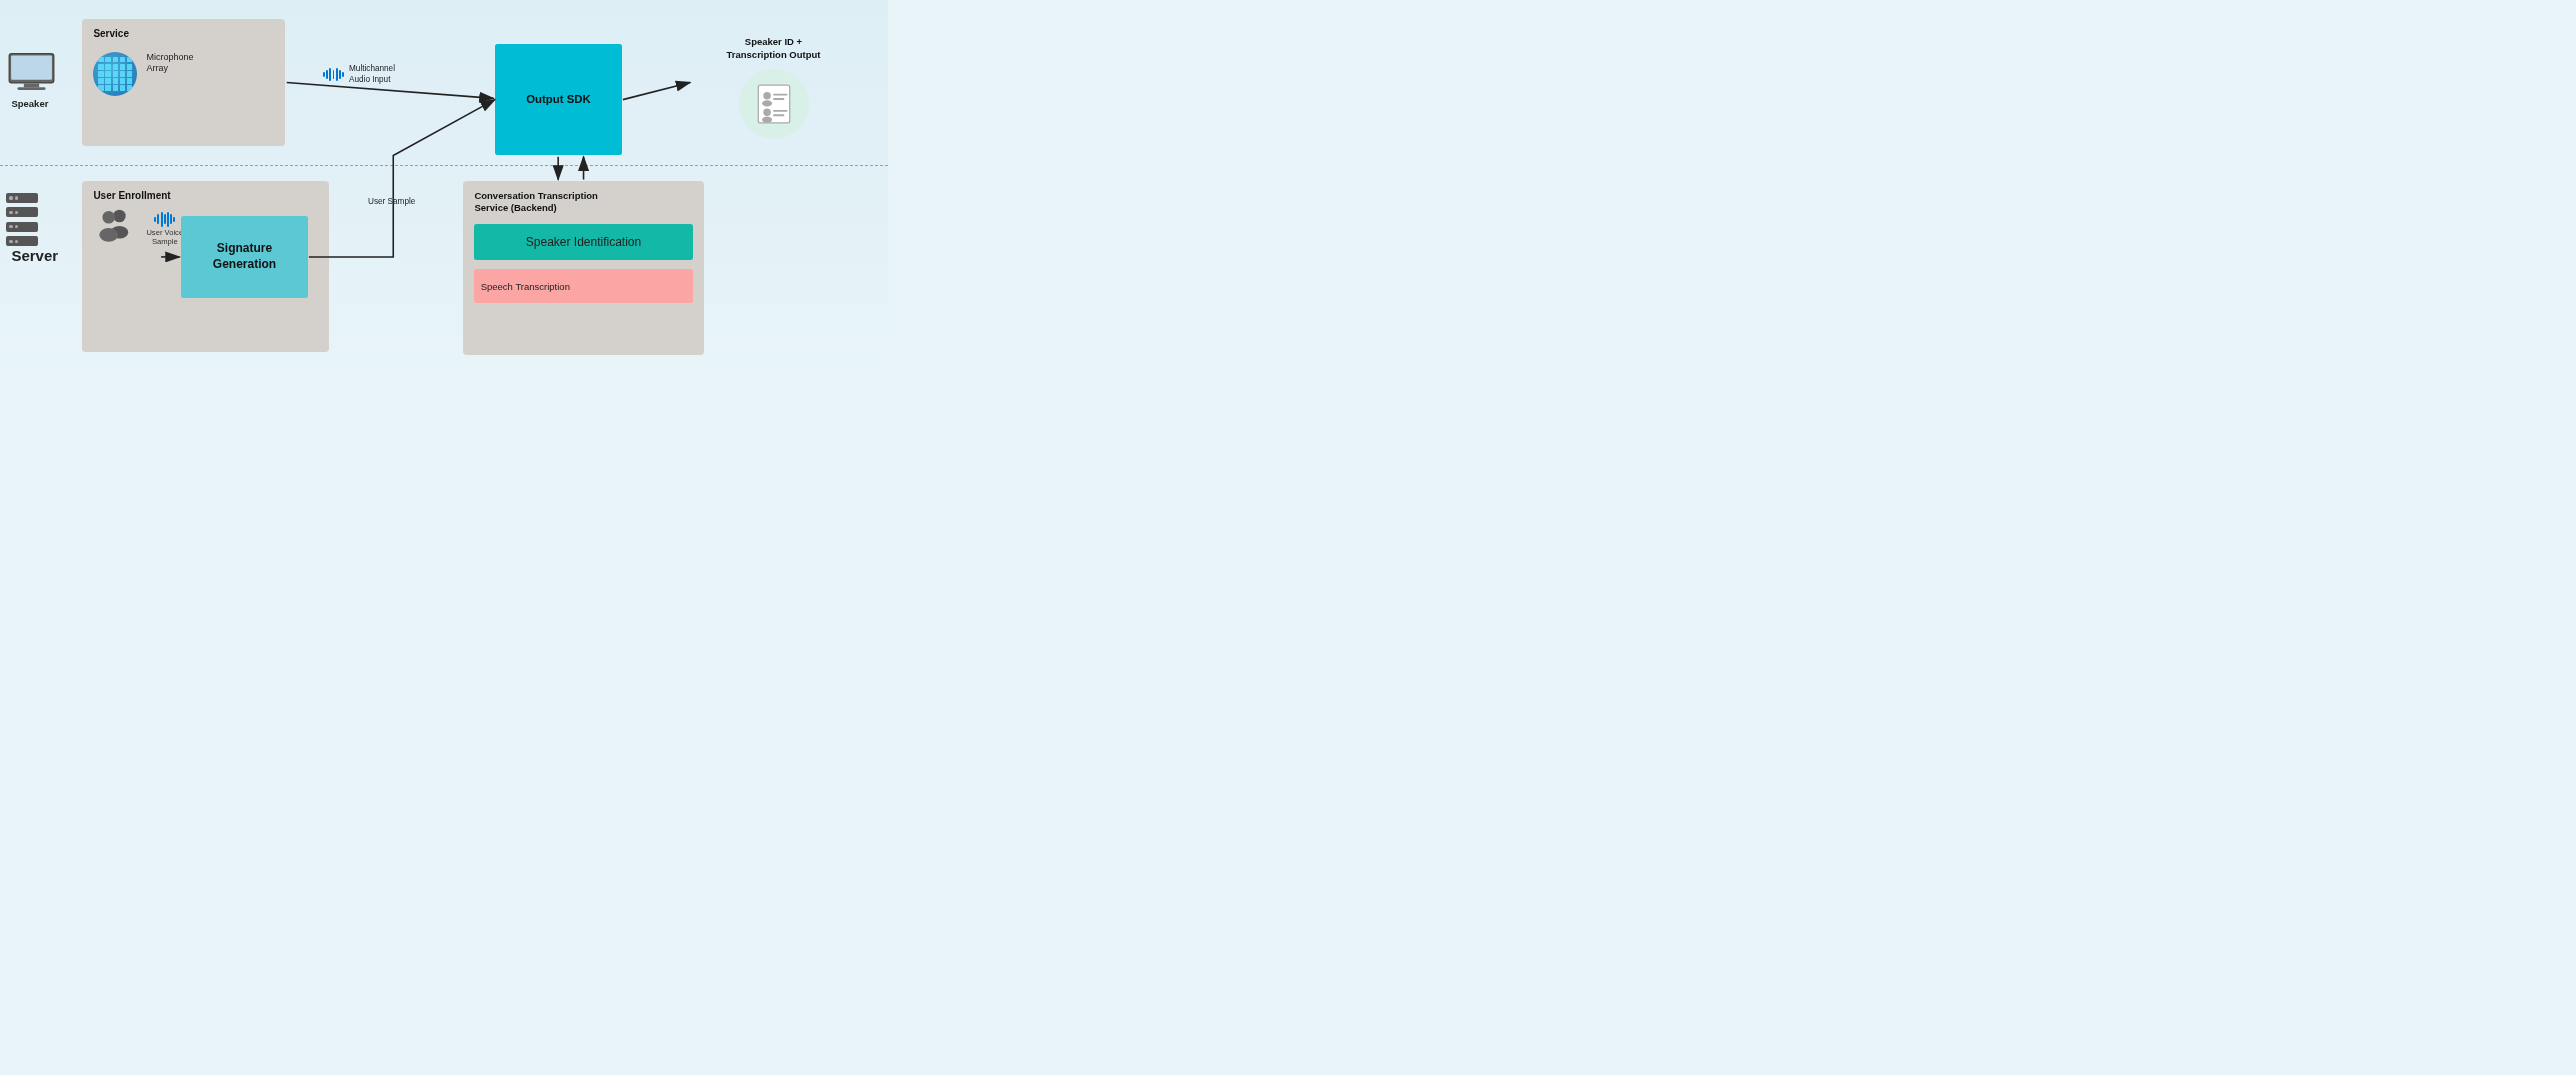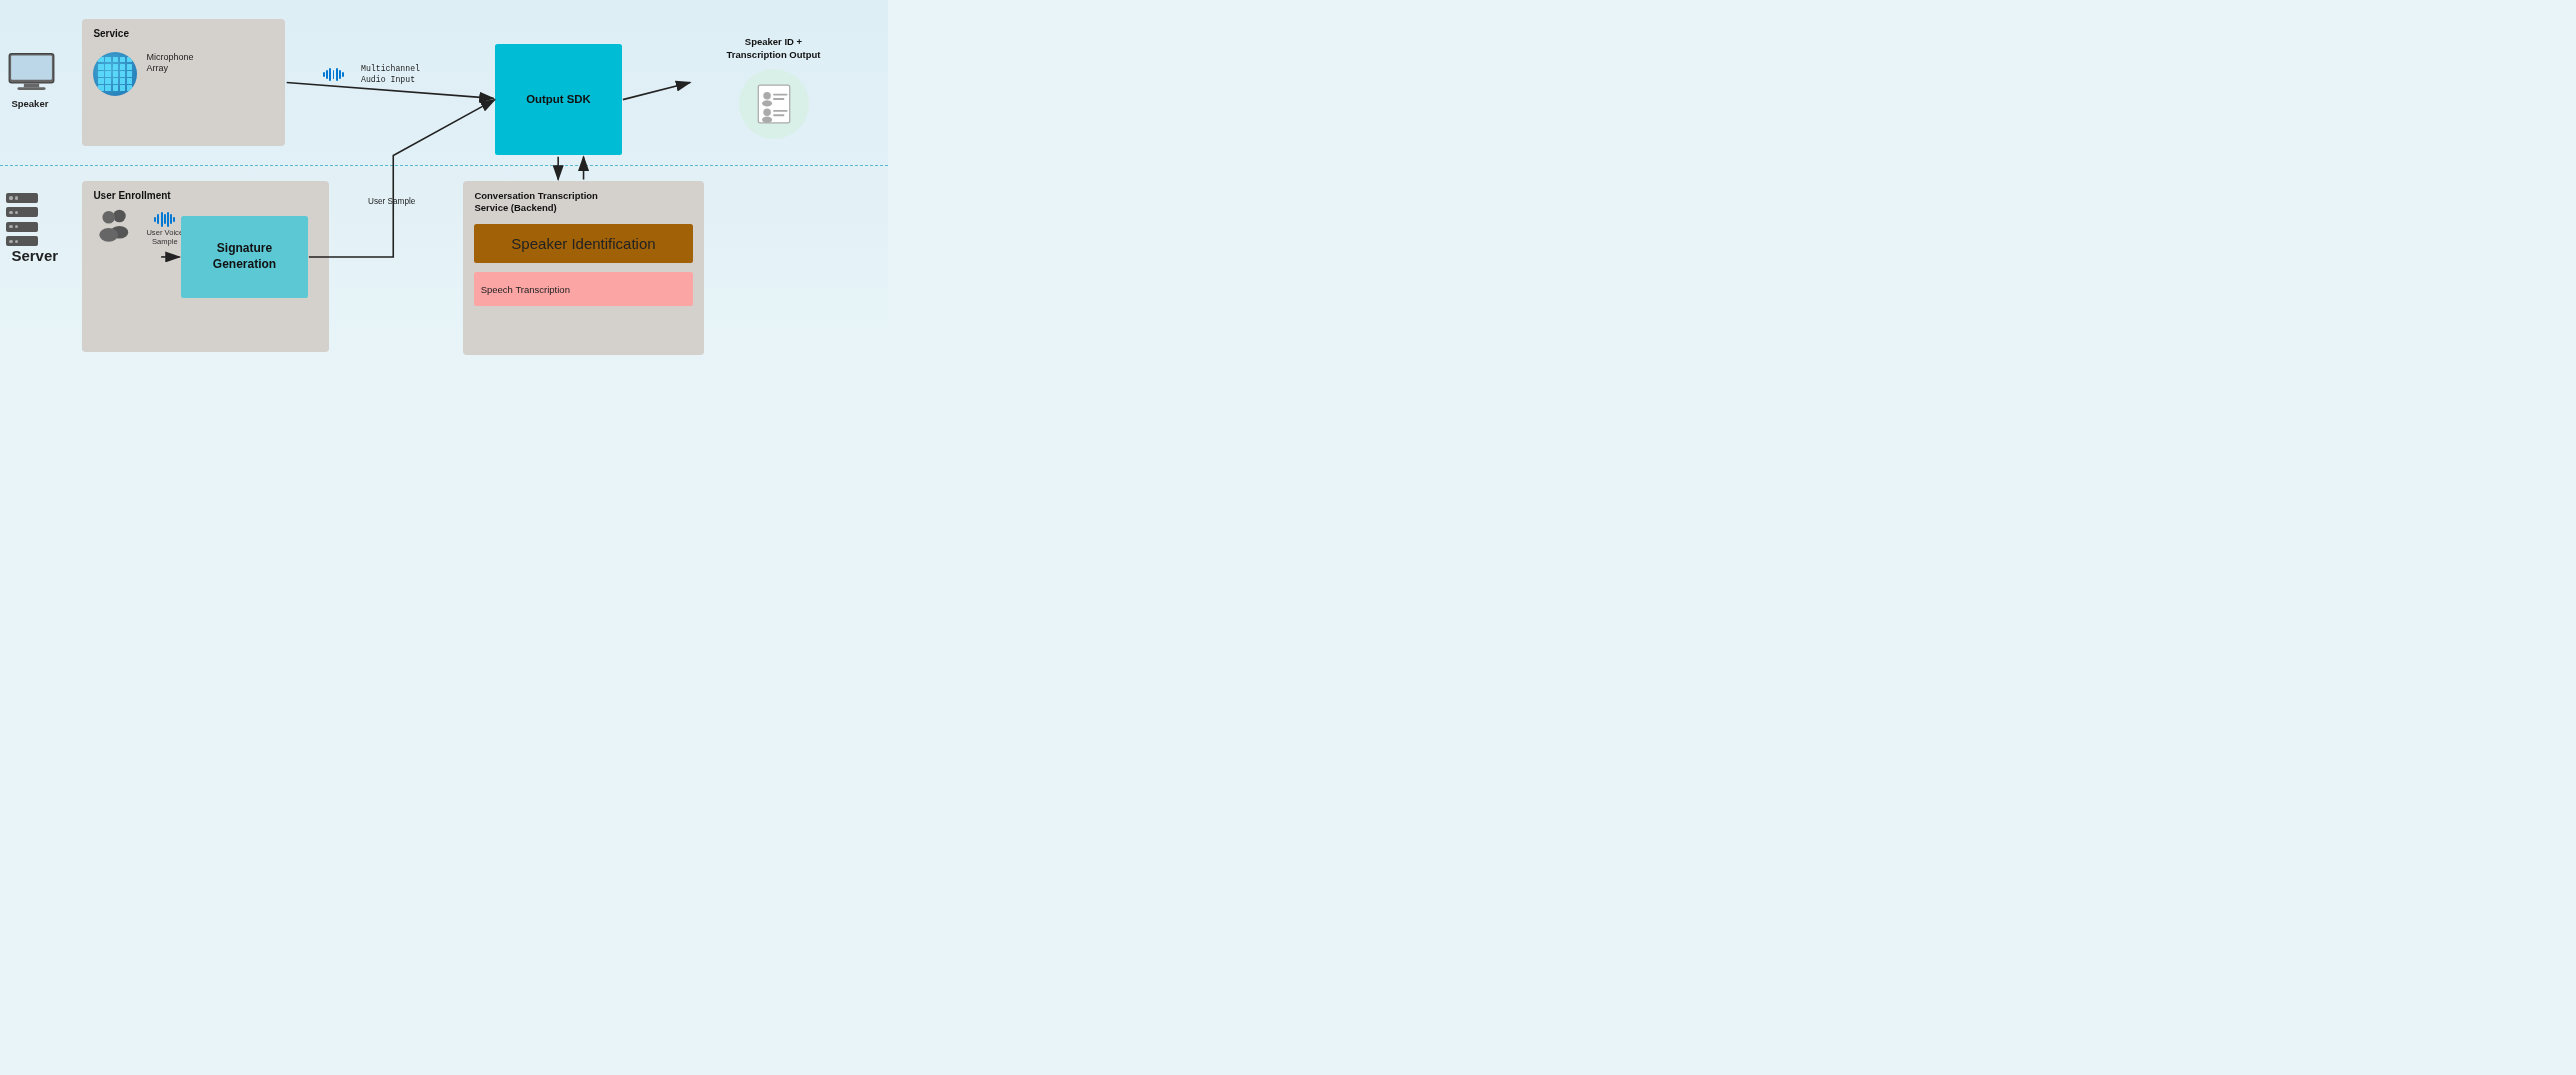--- a/index.html
+++ b/index.html
@@ -167,26 +167,26 @@
     .cts-title {
       font-size: 9.5px;
       font-weight: 700;
       color: #111;
       margin-bottom: 9px;
       line-height: 1.3;
     }
 
     
     .speaker-id-box {
-      background: #a16207;
+      background: #14b8a6;
       border-radius: 2.5px;
       padding: 11.4px 6.3px;
       text-align: center;
       margin-bottom: 9px;
-      font-size: 15px;
+      font-size: 12px;
       color: #222;
     }
     
     .speech-trans-box {
       background: #fca5a5;
       border-radius: 2.5px;
       padding: 11.4px 6.3px;
       text-align: left;
       font-size: 9.5px;
       color: #222;
@@ -379,21 +379,21 @@
           <div class="mic-dot"></div>
           <div class="mic-dot"></div>
           <div class="mic-dot"></div>
           <div class="mic-dot"></div>
       </div>
       <div class="mic-label">Microphone<br>Array</div>
     </div>
   </div>
 
   <div class="audio-label">
-    <div style="display:flex; align-items:center; gap:17px; margin-bottom:1.3px;font-family:Liberation Mono, monospace;">
+    <div style="display:flex; align-items:center; gap:5px; margin-bottom:1.3px;">
 
       <div class="wave-icon">
         <div class="wave-bar" style="height:5px;"></div>
         <div class="wave-bar" style="height:9px;"></div>
         <div class="wave-bar" style="height:12.7px;"></div>
         <div class="wave-bar" style="height:9px;"></div>
         <div class="wave-bar" style="height:12.7px;"></div>
         <div class="wave-bar" style="height:9px;"></div>
         <div class="wave-bar" style="height:5px;"></div>
       </div>

